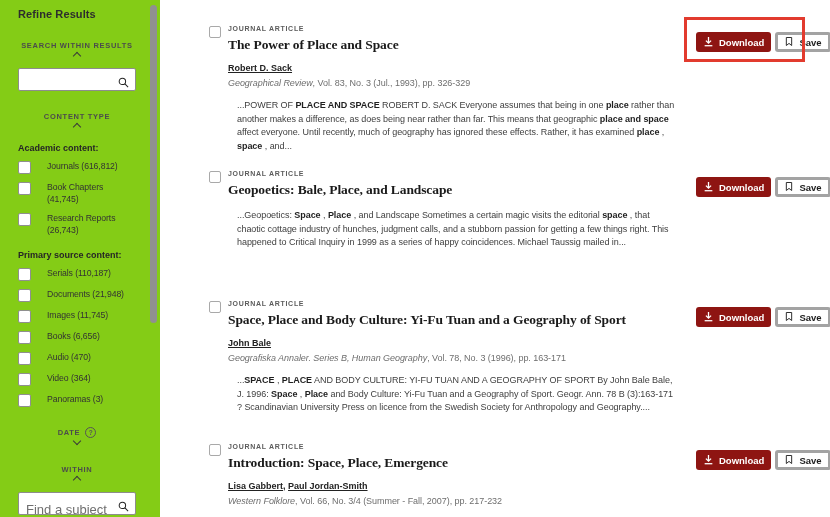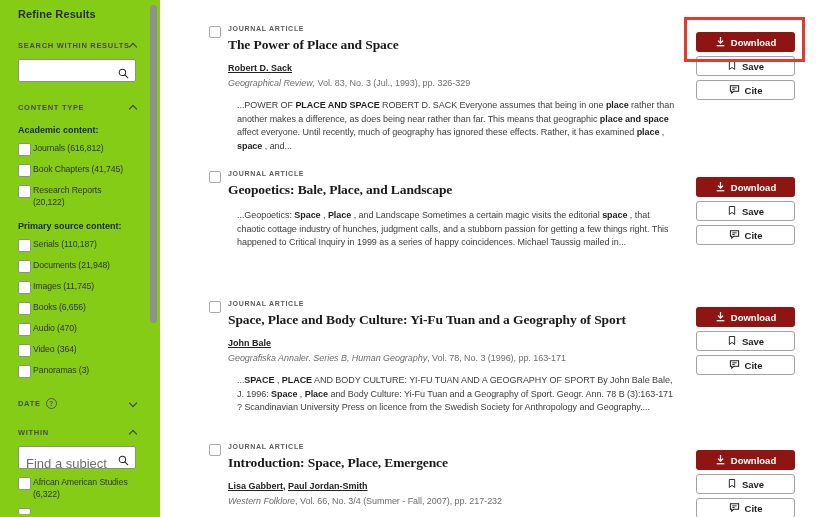--- a/index.html
+++ b/index.html
@@ -5,34 +5,34 @@
   html,body{margin:0;padding:0;}
   body{
     width:830px;height:517px;position:relative;overflow:hidden;
     background:#ffffff;font-family:"Liberation Sans",sans-serif;color:#222;
   }
   
   .sidebar{position:absolute;left:0;top:0;width:160px;height:517px;background:#84cc16;}
   .sb-inner{position:absolute;left:18px;top:8px;width:118px;}
   .sb-title{font-size:11px;font-weight:700;color:#2d2d2d;margin:0;letter-spacing:.1px;}
   .sec-head{margin-top:21px;display:flex;align-items:center;justify-content:space-between;
-    font-size:7.5px;font-weight:700;letter-spacing:.7px;color:#4c4c4c;cursor:pointer;}
+    font-size:7.5px;font-weight:700;letter-spacing:.7px;color:#4c4c4c;cursor:pointer;flex-direction:column;}
   .sec-head .left{display:flex;align-items:center;gap:5px;}
   .chev{width:5px;height:5px;border-left:1.4px solid #3a3a3a;border-bottom:1.4px solid #3a3a3a;display:inline-block;flex:0 0 auto;}
   .chev.up{transform:rotate(135deg);margin-top:3px;}
   .chev.down{transform:rotate(-45deg);margin-bottom:2px;}
   .help{width:9px;height:9px;border:1px solid #555;border-radius:50%;display:inline-flex;
     align-items:center;justify-content:center;font-size:6.5px;font-weight:700;color:#555;letter-spacing:0;}
   .searchbox{margin-top:9px;position:relative;height:23px;}
   .searchbox input{width:100%;height:100%;box-sizing:border-box;border:1px solid #8d8d8d;border-radius:2px;
     padding:12px 22px 0 7px;font-size:13px;font-family:"Liberation Sans",sans-serif;color:#333;outline:none;}
   .searchbox input::placeholder{color:#6f6f6f;}
   .searchbox .mag{position:absolute;right:7px;top:6px;}
   .group-h{margin-top:13px;font-size:9px;font-weight:700;color:#262626;}
-  .cbrow{margin-top:8px;display:flex;gap:2px;align-items:flex-start;cursor:pointer;}
+  .cbrow{margin-top:8px;display:flex;gap:16px;align-items:flex-start;cursor:pointer;}
   .cbx{width:11px;height:11px;border:1px solid #8f8f8f;border-radius:2px;background:#fff;flex:0 0 auto;margin-top:0;}
   .cbrow span.lbl{font-size:8.7px;letter-spacing:-.1px;line-height:1.35;color:#333;width:99px;}
   .cbrow.partial{margin-top:7px;}
   .cbrow.partial .cbx{height:5px;border-bottom:none;}
   .scroll-thumb{position:absolute;left:150px;top:5px;width:7px;height:318px;background:#909090;border-radius:4px;}
   
   #results{list-style:none;margin:0;padding:0;}
   .result{position:absolute;left:208px;width:600px;}
   .result:nth-child(1){top:25px;}
   .result:nth-child(2){top:170px;}
@@ -43,25 +43,25 @@
   .kicker{font-size:7px;letter-spacing:.7px;font-weight:700;color:#5c5c5c;}
   .rtitle{margin:5px 0 0;font-family:"Liberation Serif",serif;font-size:13.5px;font-weight:400;color:#1a1a1a;letter-spacing:-.1px;}
   .rtitle a{color:inherit;text-decoration:none;cursor:pointer;font-weight:bold;}
   .rauthors{margin-top:10px;font-size:9px;font-weight:700;color:#222;}
   .rauthors a{color:#222;text-decoration:underline;cursor:pointer;}
   .rjournal{margin-top:5px;font-size:9px;color:#6e6e6e;letter-spacing:-.05px;}
   .rjournal em{font-style:italic;}
   .rsnippet{margin:11px 0 0 9px;font-size:9px;line-height:1.5;color:#3e3e3e;width:438px;letter-spacing:-.05px;}
   .rsnippet b{color:#1f1f1f;}
   
-  .actions{position:absolute;left:488px;top:7px;width:99px;display:flex;flex-direction:column;gap:4px;}
+  .actions{position:absolute;left:488px;top:7px;width:99px;display:flex;flex-direction:row;gap:4px;}
   .btn{height:20px;box-sizing:border-box;border-radius:3px;display:flex;align-items:center;justify-content:center;
     gap:5px;font-size:9.5px;font-weight:700;cursor:pointer;font-family:"Liberation Sans",sans-serif;}
   .btn.primary{color:#fff;border:1px solid transparent;}
-  .btn.ghost{background:#fff;color:#1d1d1d;border:1px solid #a3a3a3;}
+  .btn.ghost{background:#fff;color:#1d1d1d;border:3px solid #a3a3a3;}
   .btn svg{flex:0 0 auto;}
   
   .annotation{position:absolute;left:684px;top:17px;width:121px;height:45px;box-sizing:border-box;
     border:3px solid #e23b2e;pointer-events:none;}
 </style>
 </head>
 <body>
 
 <aside class="sidebar">
   <div class="sb-inner">
@@ -90,21 +90,21 @@
         <div class="cbrow">
           <span class="cbx"></span>
           <span class="lbl">Journals (616,812)</span>
         </div>
         <div class="cbrow">
           <span class="cbx"></span>
           <span class="lbl">Book Chapters (41,745)</span>
         </div>
         <div class="cbrow">
           <span class="cbx"></span>
-          <span class="lbl">Research Reports (20,122)</span>
+          <span class="lbl">Research Reports (26,743)</span>
         </div>
         <div class="group-h">Primary source content:</div>
         <div class="cbrow">
           <span class="cbx"></span>
           <span class="lbl">Serials (110,187)</span>
         </div>
         <div class="cbrow">
           <span class="cbx"></span>
           <span class="lbl">Documents (21,948)</span>
         </div>

